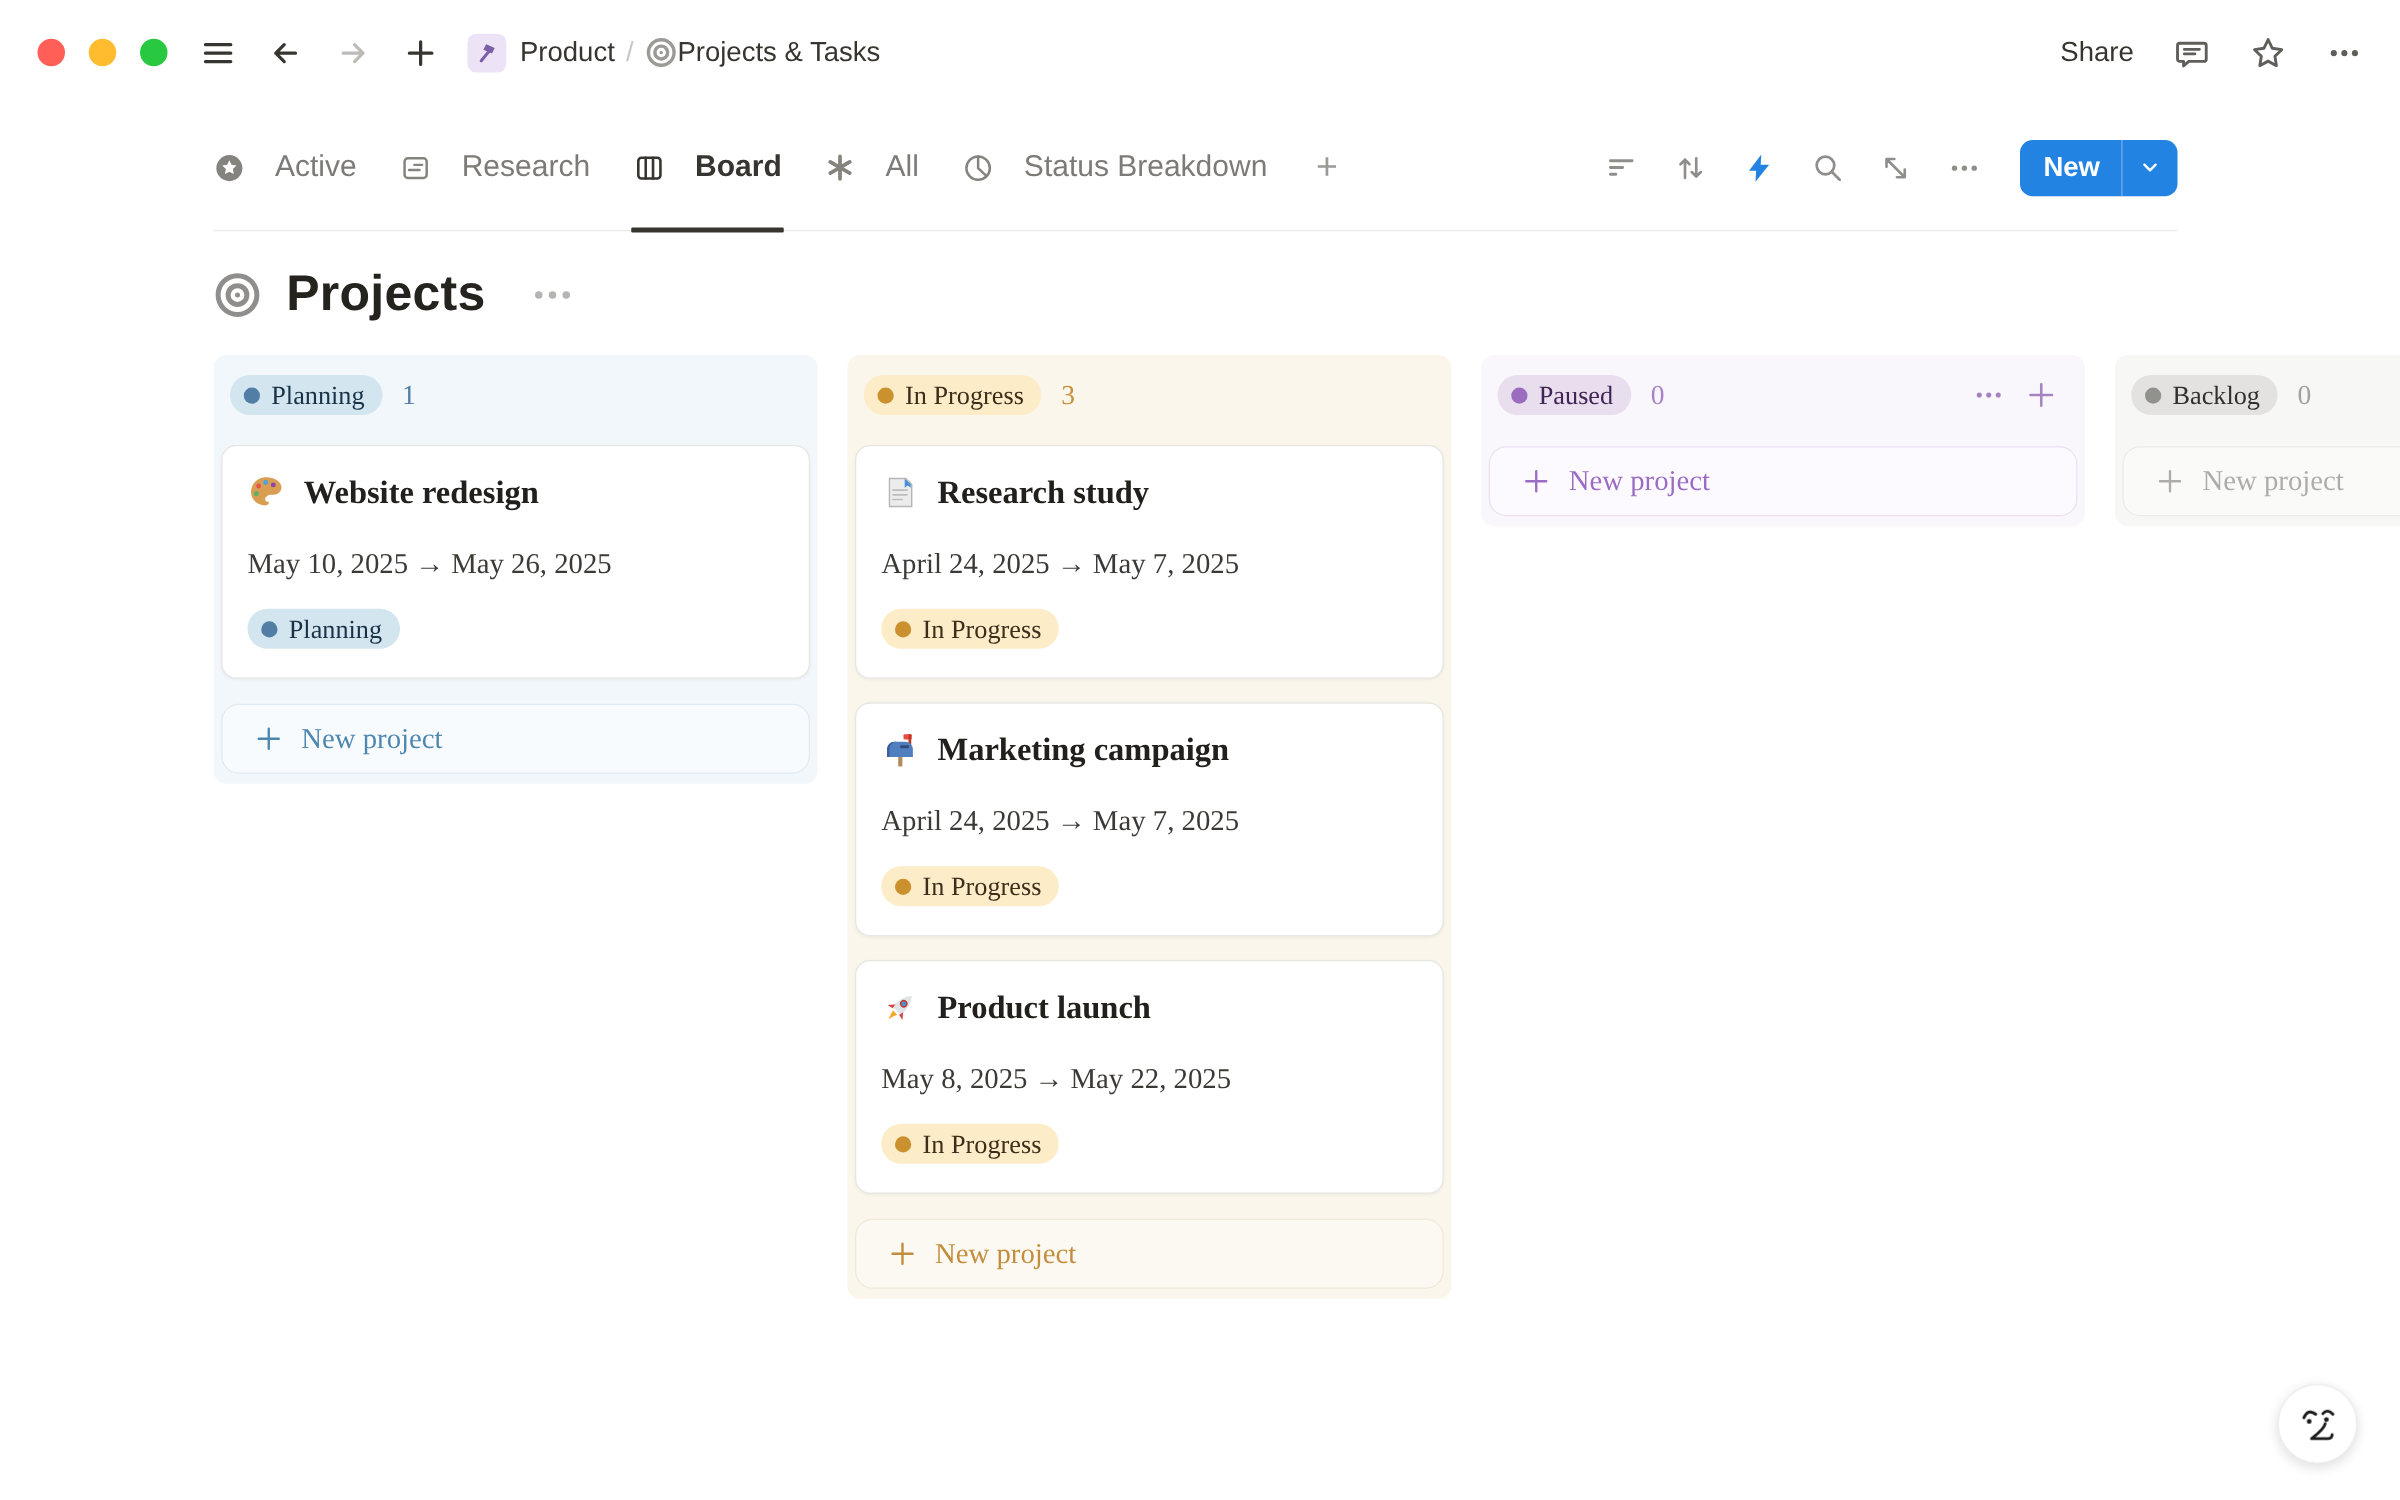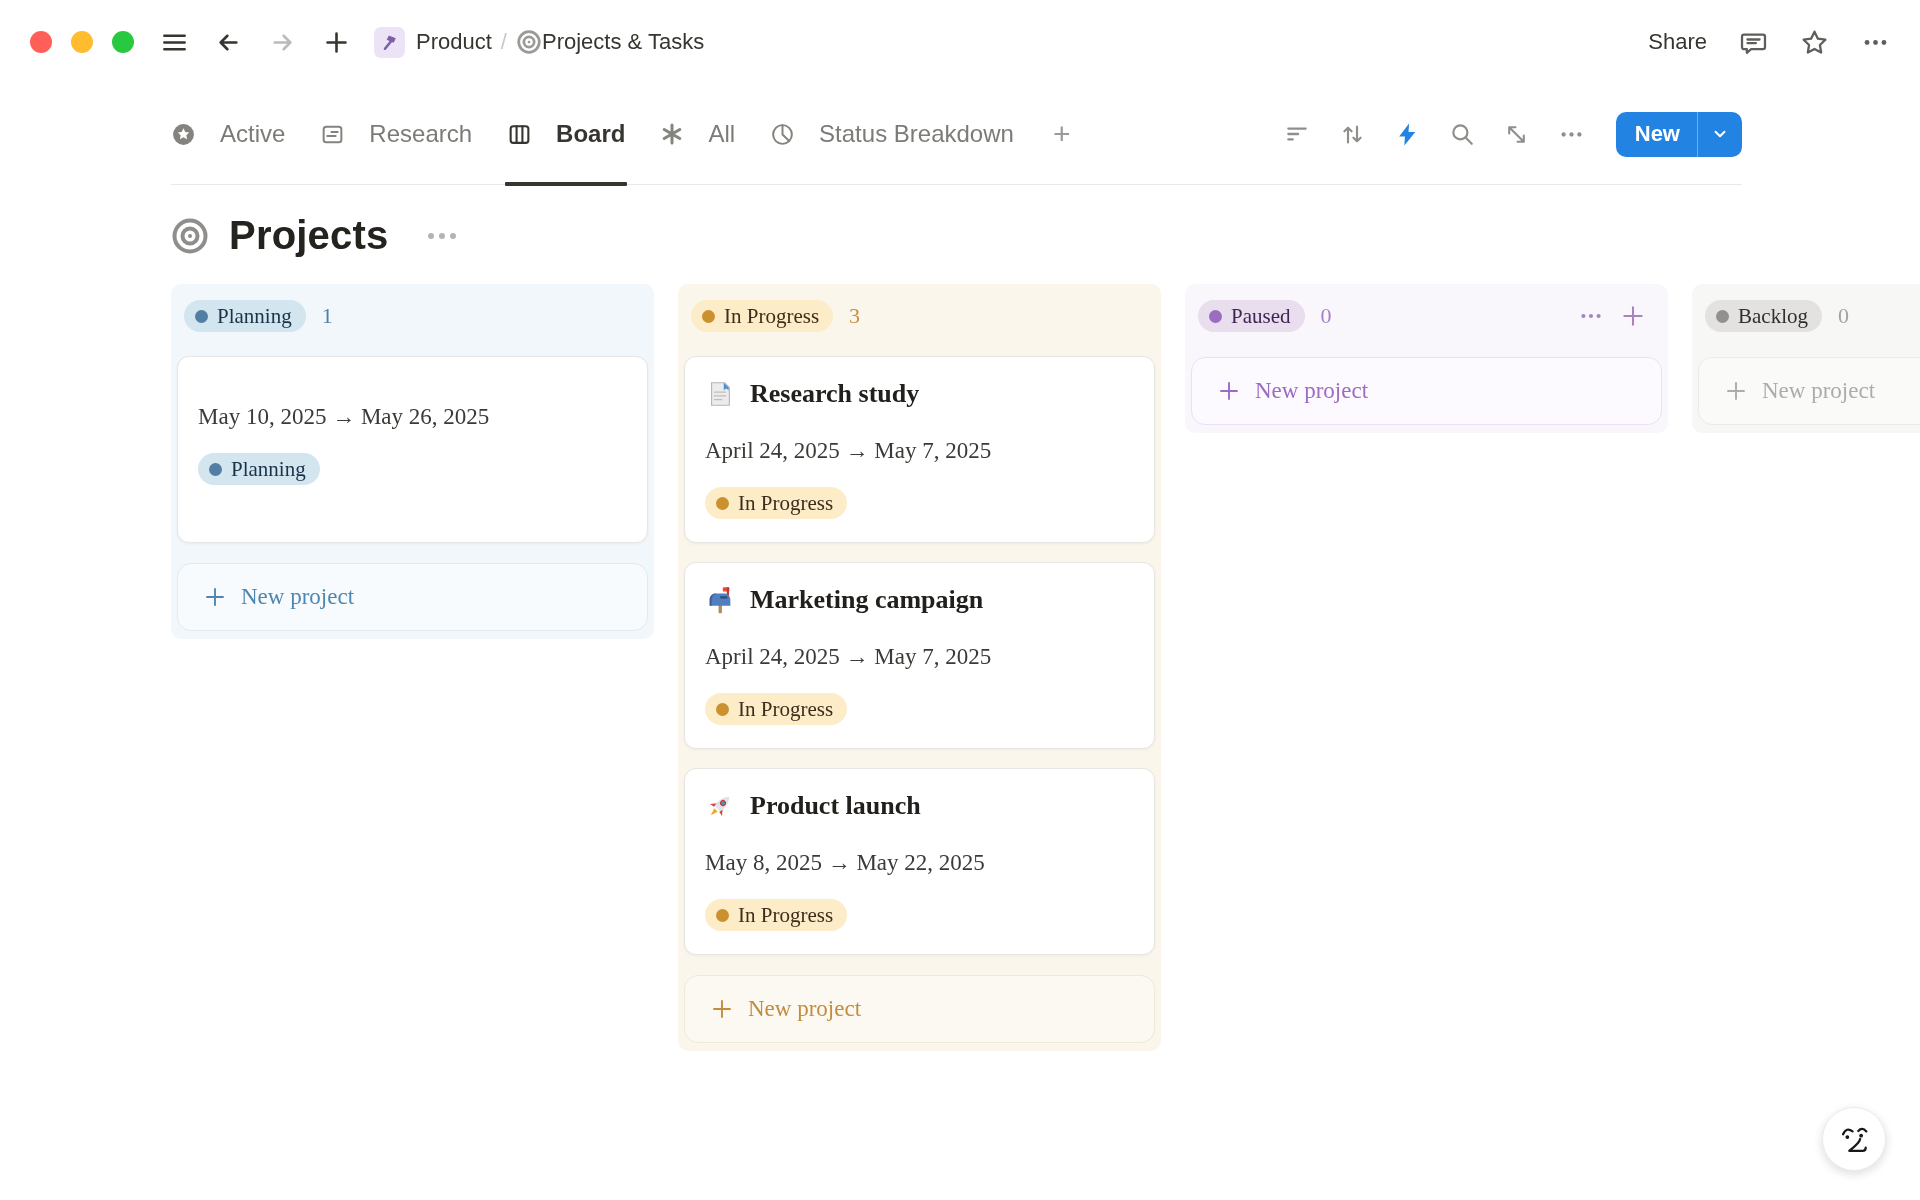--- a/index.html
+++ b/index.html
@@ -62,21 +62,21 @@
   .hdr-icons svg { display:block; cursor:pointer; }
   .cards { margin-top:24px; display:flex; flex-direction:column; gap:19px; align-items:center; }
   .card { width:471px; height:187px; background:#fff; border:1px solid #e7e6e3;
     border-radius:12px; box-shadow:0 1px 3px rgba(15,15,15,.05); padding:20px 20px 16px;
     cursor:pointer; }
   .card-title { display:flex; align-items:center; gap:15px; font-size:26px; font-weight:600;
     color:#22201c; height:34px; }
   .card-title svg { flex:0 0 30px; }
   .card-dates { margin-top:27px; font-size:23px; color:#3c3a36; }
   .card-badge { margin-top:23px; }
-  .new-row { width:471px; height:68px; margin:20px auto 0; border:1.5px solid var(--new-border);
+  .new-row { width:471px; height:56px; margin:20px auto 0; border:1.5px solid var(--new-border);
     background:var(--new-bg); border-radius:14px; display:flex; align-items:center; gap:14px;
     padding-left:25px; font-size:23px; color:var(--new-text); cursor:pointer; }
   .new-row svg { display:block; }
 
   
   .ai-btn { position:fixed; left:1822px; top:1107px; width:64px; height:64px; border-radius:50%;
     background:#fff; border:1px solid #ebebe9; box-shadow:0 3px 10px rgba(15,15,15,.14);
     display:flex; align-items:center; justify-content:center; cursor:pointer; }
 </style>
 </head>
@@ -254,20 +254,31 @@
   <section class="column" style="--pill-bg: #d3e5ef; --pill-text: #183347; --dot: #527da5; --count: #527da5; --col-bg: #f1f7fa; --new-text: #4d87b0; --new-border: #dfeaf2; --new-bg: #f8fbfd;">
     <div class="col-header">
       <span class="pill">
         <span class="dot"></span>
         <span>Planning</span>
       </span>
       <span class="count">1</span>
     </div>
     <div class="cards">
       <div class="card">
+        <div class="card-title">
+          <svg width="30" height="30" viewBox="0 0 32 32">
+              <path d="M16 3C8.3 3 3 8.8 3 15.5 3 22.2 8.7 27 15.2 27c2 0 3.1-1.2 3.1-2.6 0-.8-.4-1.4-.9-2-.5-.6-.9-1.2-.9-1.9 0-1.4 1.2-2.5 2.9-2.5h2.7c3.9 0 6.9-2.8 6.9-6.4C29 6.8 23.1 3 16 3z" fill="#d99e51"></path>
+              <circle cx="9.5" cy="10.5" r="2.1" fill="#e2574c"></circle>
+              <circle cx="15.5" cy="7.5" r="2.1" fill="#4aa3df"></circle>
+              <circle cx="22" cy="9.5" r="2.1" fill="#8e44ad"></circle>
+              <circle cx="7.5" cy="17" r="2.1" fill="#58b368"></circle>
+              <circle cx="17.5" cy="21.5" r="2.4" fill="#fff"></circle>
+            </svg>
+          <span>Website redesign</span>
+        </div>
         <div class="card-dates">May 10, 2025 → May 26, 2025</div>
         <div class="card-badge">
           <span class="pill">
             <span class="dot"></span>
             <span>Planning</span>
           </span>
         </div>
       </div>
     </div>
     <div class="new-row">

